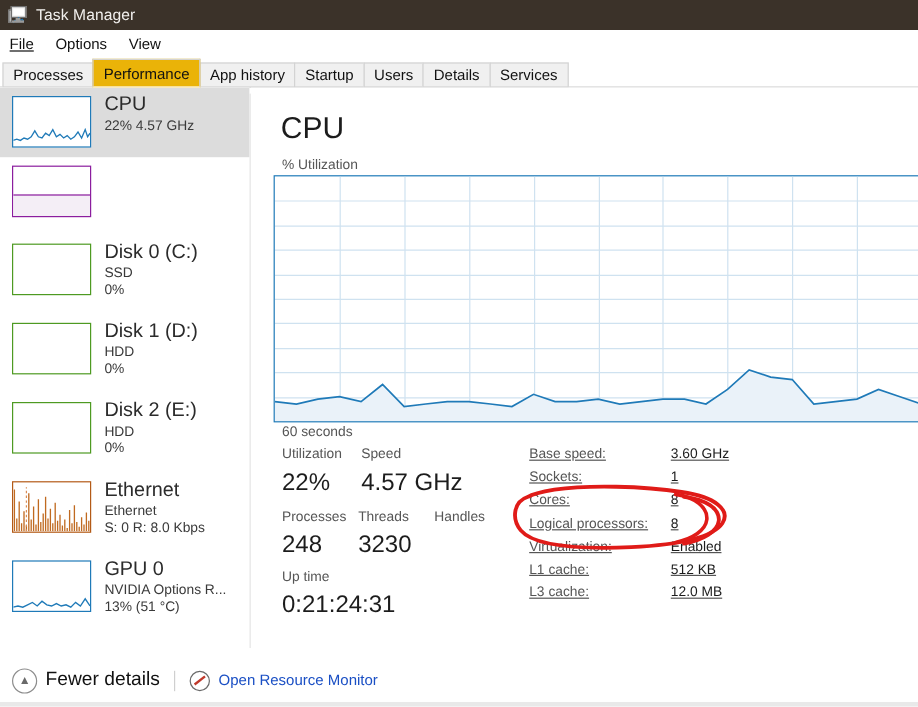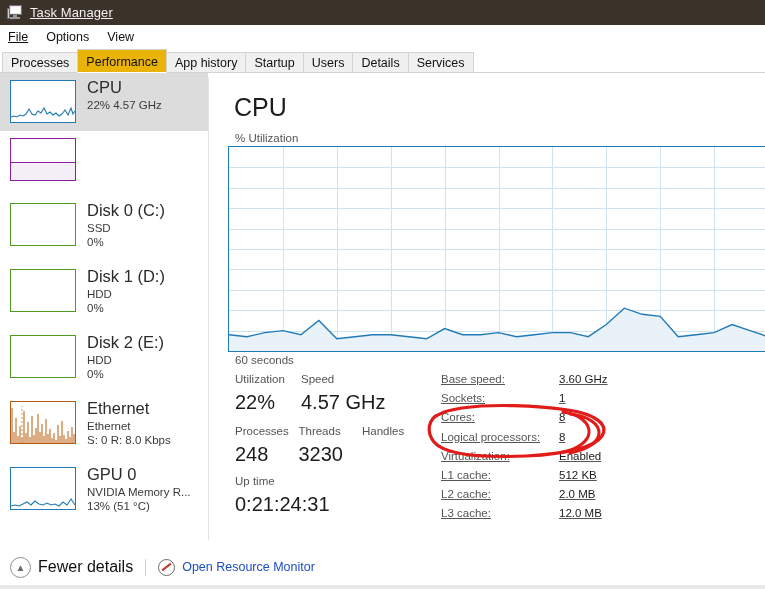--- a/index.html
+++ b/index.html
@@ -10,21 +10,21 @@
     -webkit-font-smoothing:antialiased;
   }
   .app{position:relative;width:765px;height:589px;background:#fff;}
 
   
   .titlebar{
     position:absolute;left:0;top:0;width:765px;height:25px;
     background:#3b3229;display:flex;align-items:center;
   }
   .titlebar .tb-icon{margin-left:7px;margin-right:7px;width:16px;height:15px;position:relative;}
-  .titlebar .tb-title{color:#f2f0ee;font-size:13px;letter-spacing:.1px;text-decoration:underline;}
+  .titlebar .tb-title{color:#f2f0ee;font-size:13px;letter-spacing:.1px;}
 
   
   .mon-body{position:absolute;left:2px;top:0;width:13px;height:10px;background:#e9e9e9;border:1px solid #6f6f6f;box-sizing:border-box;}
   .mon-screen{position:absolute;left:1px;top:1px;width:9px;height:6px;background:#ffffff;}
   .mon-stand{position:absolute;left:6px;top:10px;width:4px;height:3px;background:#9a9a9a;}
   .mon-base{position:absolute;left:3px;top:12px;width:10px;height:2px;background:#9a9a9a;}
   .mon-tower{position:absolute;left:0px;top:3px;width:3px;height:11px;background:#cfcfcf;border:1px solid #6f6f6f;box-sizing:border-box;}
 
   
   .menubar{
@@ -220,21 +220,21 @@
     </div>
 
     <div class="sb-item" style="top:387px;height:66px">
       <div class="sb-thumb" style="border:1px solid #1f7ab8">
         <svg width="64" height="41" viewBox="0 0 64 41" preserveAspectRatio="none">
           <polyline points="0,38 4,37 8,38 12,36 16,34 20,37 24,33 28,36 32,37 36,35 40,37 44,36 48,38 52,34 56,37 60,31 64,37" fill="none" stroke="#1f7ab8" stroke-width="1.1"></polyline>
         </svg>
       </div>
       <div class="sb-text">
         <div class="sb-name">GPU 0</div>
-        <div class="sb-sub">NVIDIA Memory R...</div>
+        <div class="sb-sub">NVIDIA Options R...</div>
         <div class="sb-sub">13%  (51 °C)</div>
       </div>
     </div>
   </div>
 
   <div class="divider-v"></div>
 
   <div class="main">
     <div class="m-title">CPU</div>
     <div class="m-axislabel">% Utilization</div>
@@ -316,24 +316,20 @@
       </div>
       <div class="sr-row">
         <div class="sr-k">Virtualization:</div>
         <div class="sr-v">Enabled</div>
       </div>
       <div class="sr-row">
         <div class="sr-k">L1 cache:</div>
         <div class="sr-v">512 KB</div>
       </div>
       <div class="sr-row">
-        <div class="sr-k">L2 cache:</div>
-        <div class="sr-v">2.0 MB</div>
-      </div>
-      <div class="sr-row">
         <div class="sr-k">L3 cache:</div>
         <div class="sr-v">12.0 MB</div>
       </div>
     </div>
   </div>
 
   <div class="annot">
     <svg width="210" height="80" viewBox="0 0 210 80">
       <path d="M22,22 C10,26 8,40 16,50 C26,62 60,66 108,64 C146,62 176,56 184,44 C191,33 178,22 150,18 C118,13 72,12 44,16 C32,18 25,20 22,22 Z" fill="none" stroke="#e01b18" stroke-width="3.2" stroke-linecap="round" stroke-linejoin="round"></path>
       <path d="M152,22 C170,24 182,32 181,42 C180,51 168,58 152,61" fill="none" stroke="#e01b18" stroke-width="3.2" stroke-linecap="round"></path>

